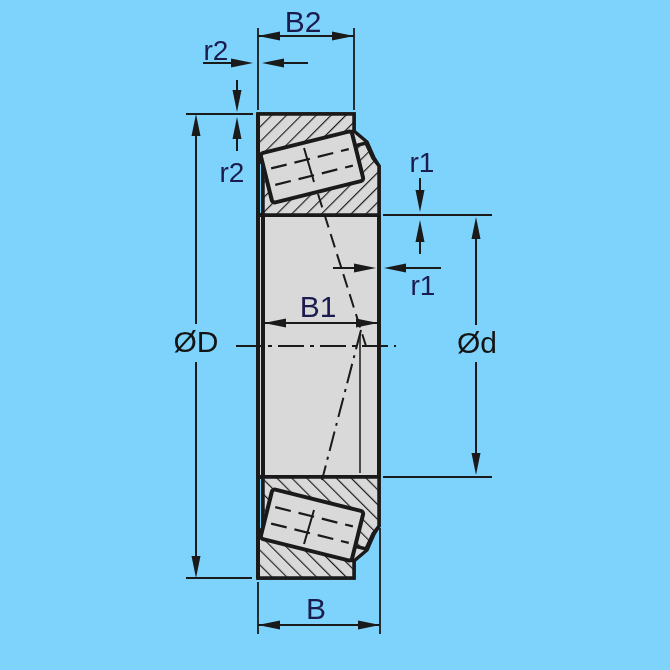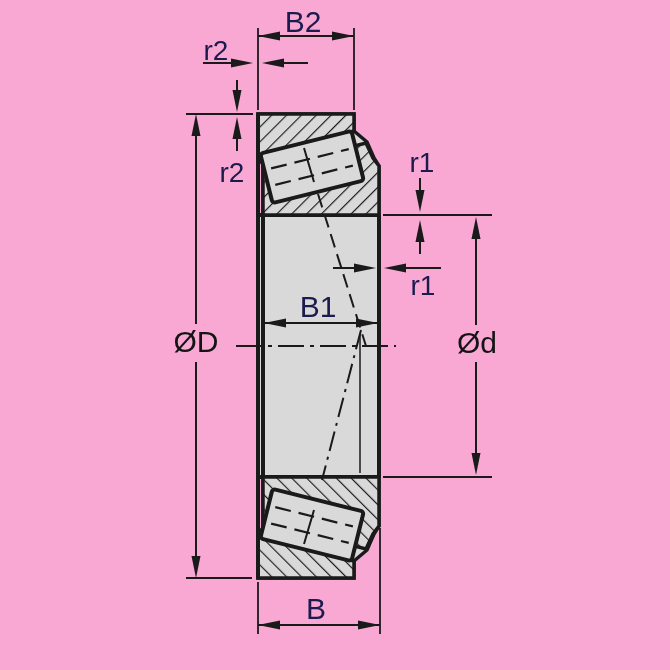--- a/index.html
+++ b/index.html
@@ -8,21 +8,21 @@
     background: #ffffff;
     width: 670px;
     height: 670px;
     overflow: hidden;
     font-family: "Liberation Sans", sans-serif;
   }
   #stage {
     position: relative;
     width: 670px;
     height: 670px;
-    background: #f9a8d4;
+    background: #7dd3fc;
   }
   svg { display: block; }
   text.dim-label {
     font-family: "Liberation Sans", sans-serif;
     font-size: 30px;
     font-weight: 400;
     text-anchor: middle;
   }
   text.dim-label.small { font-size: 28px; }
   .part-edge   { stroke: #1a1a1a; stroke-width: 4;   fill: none; }

